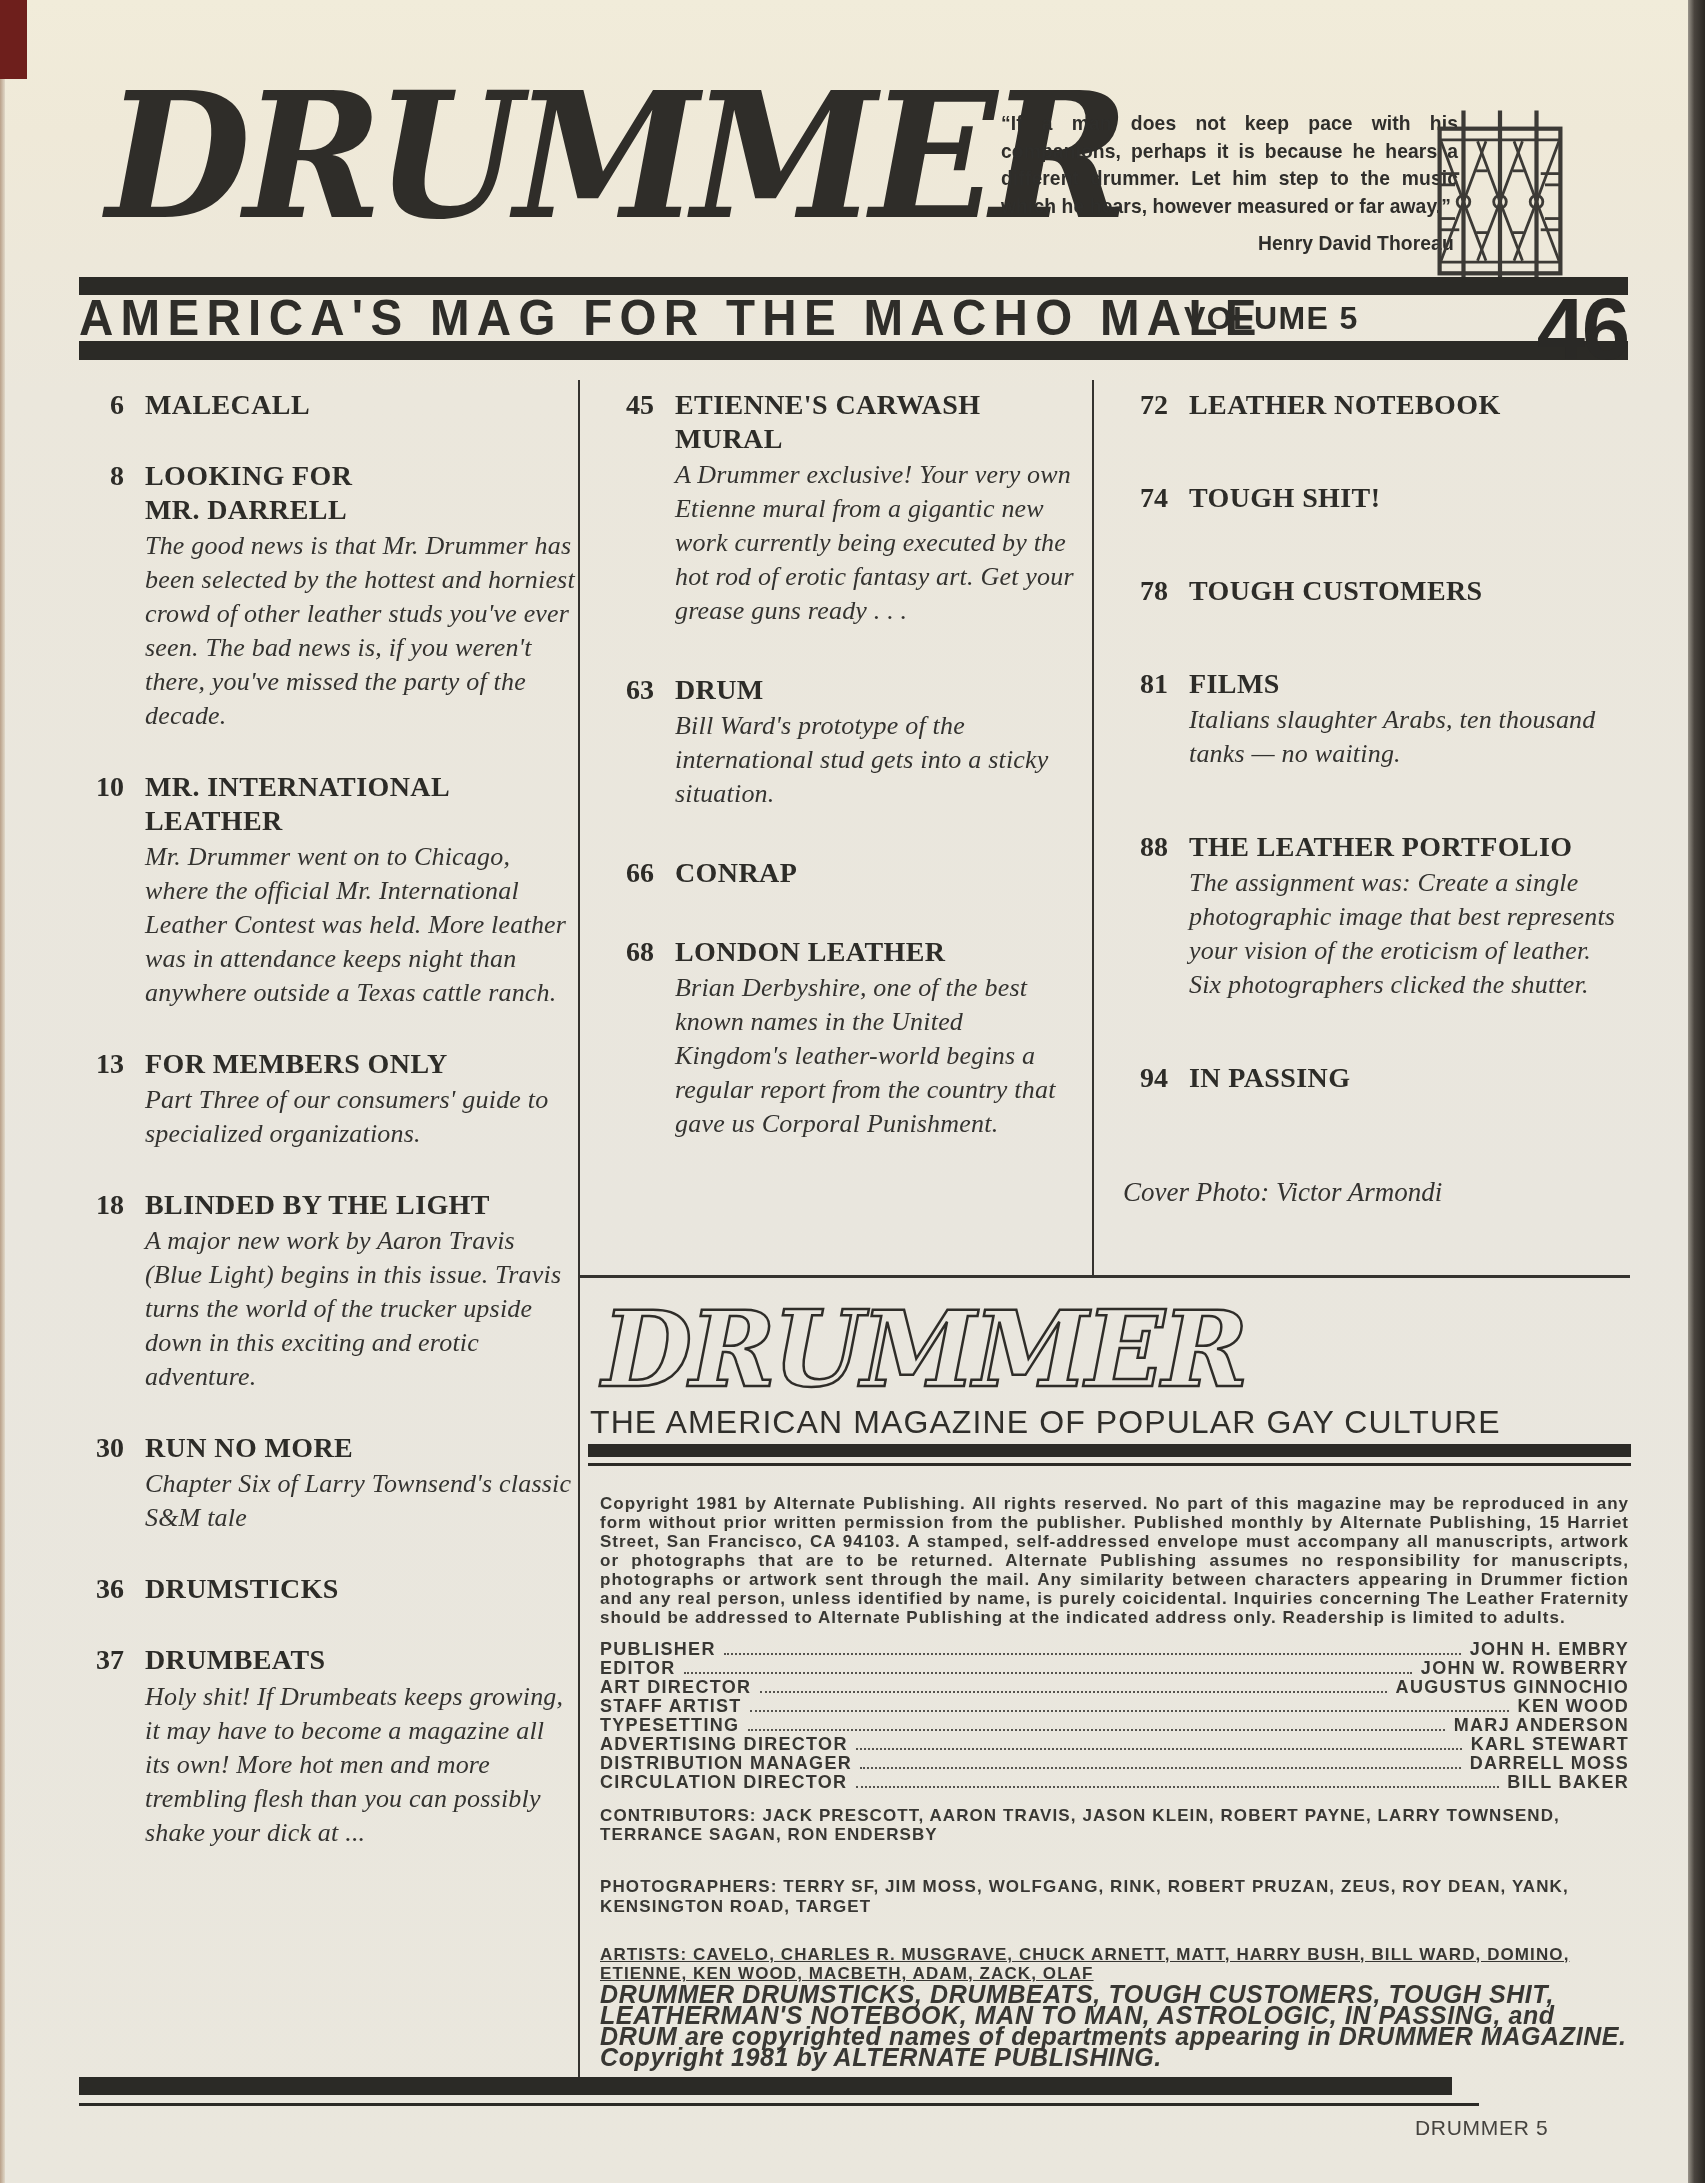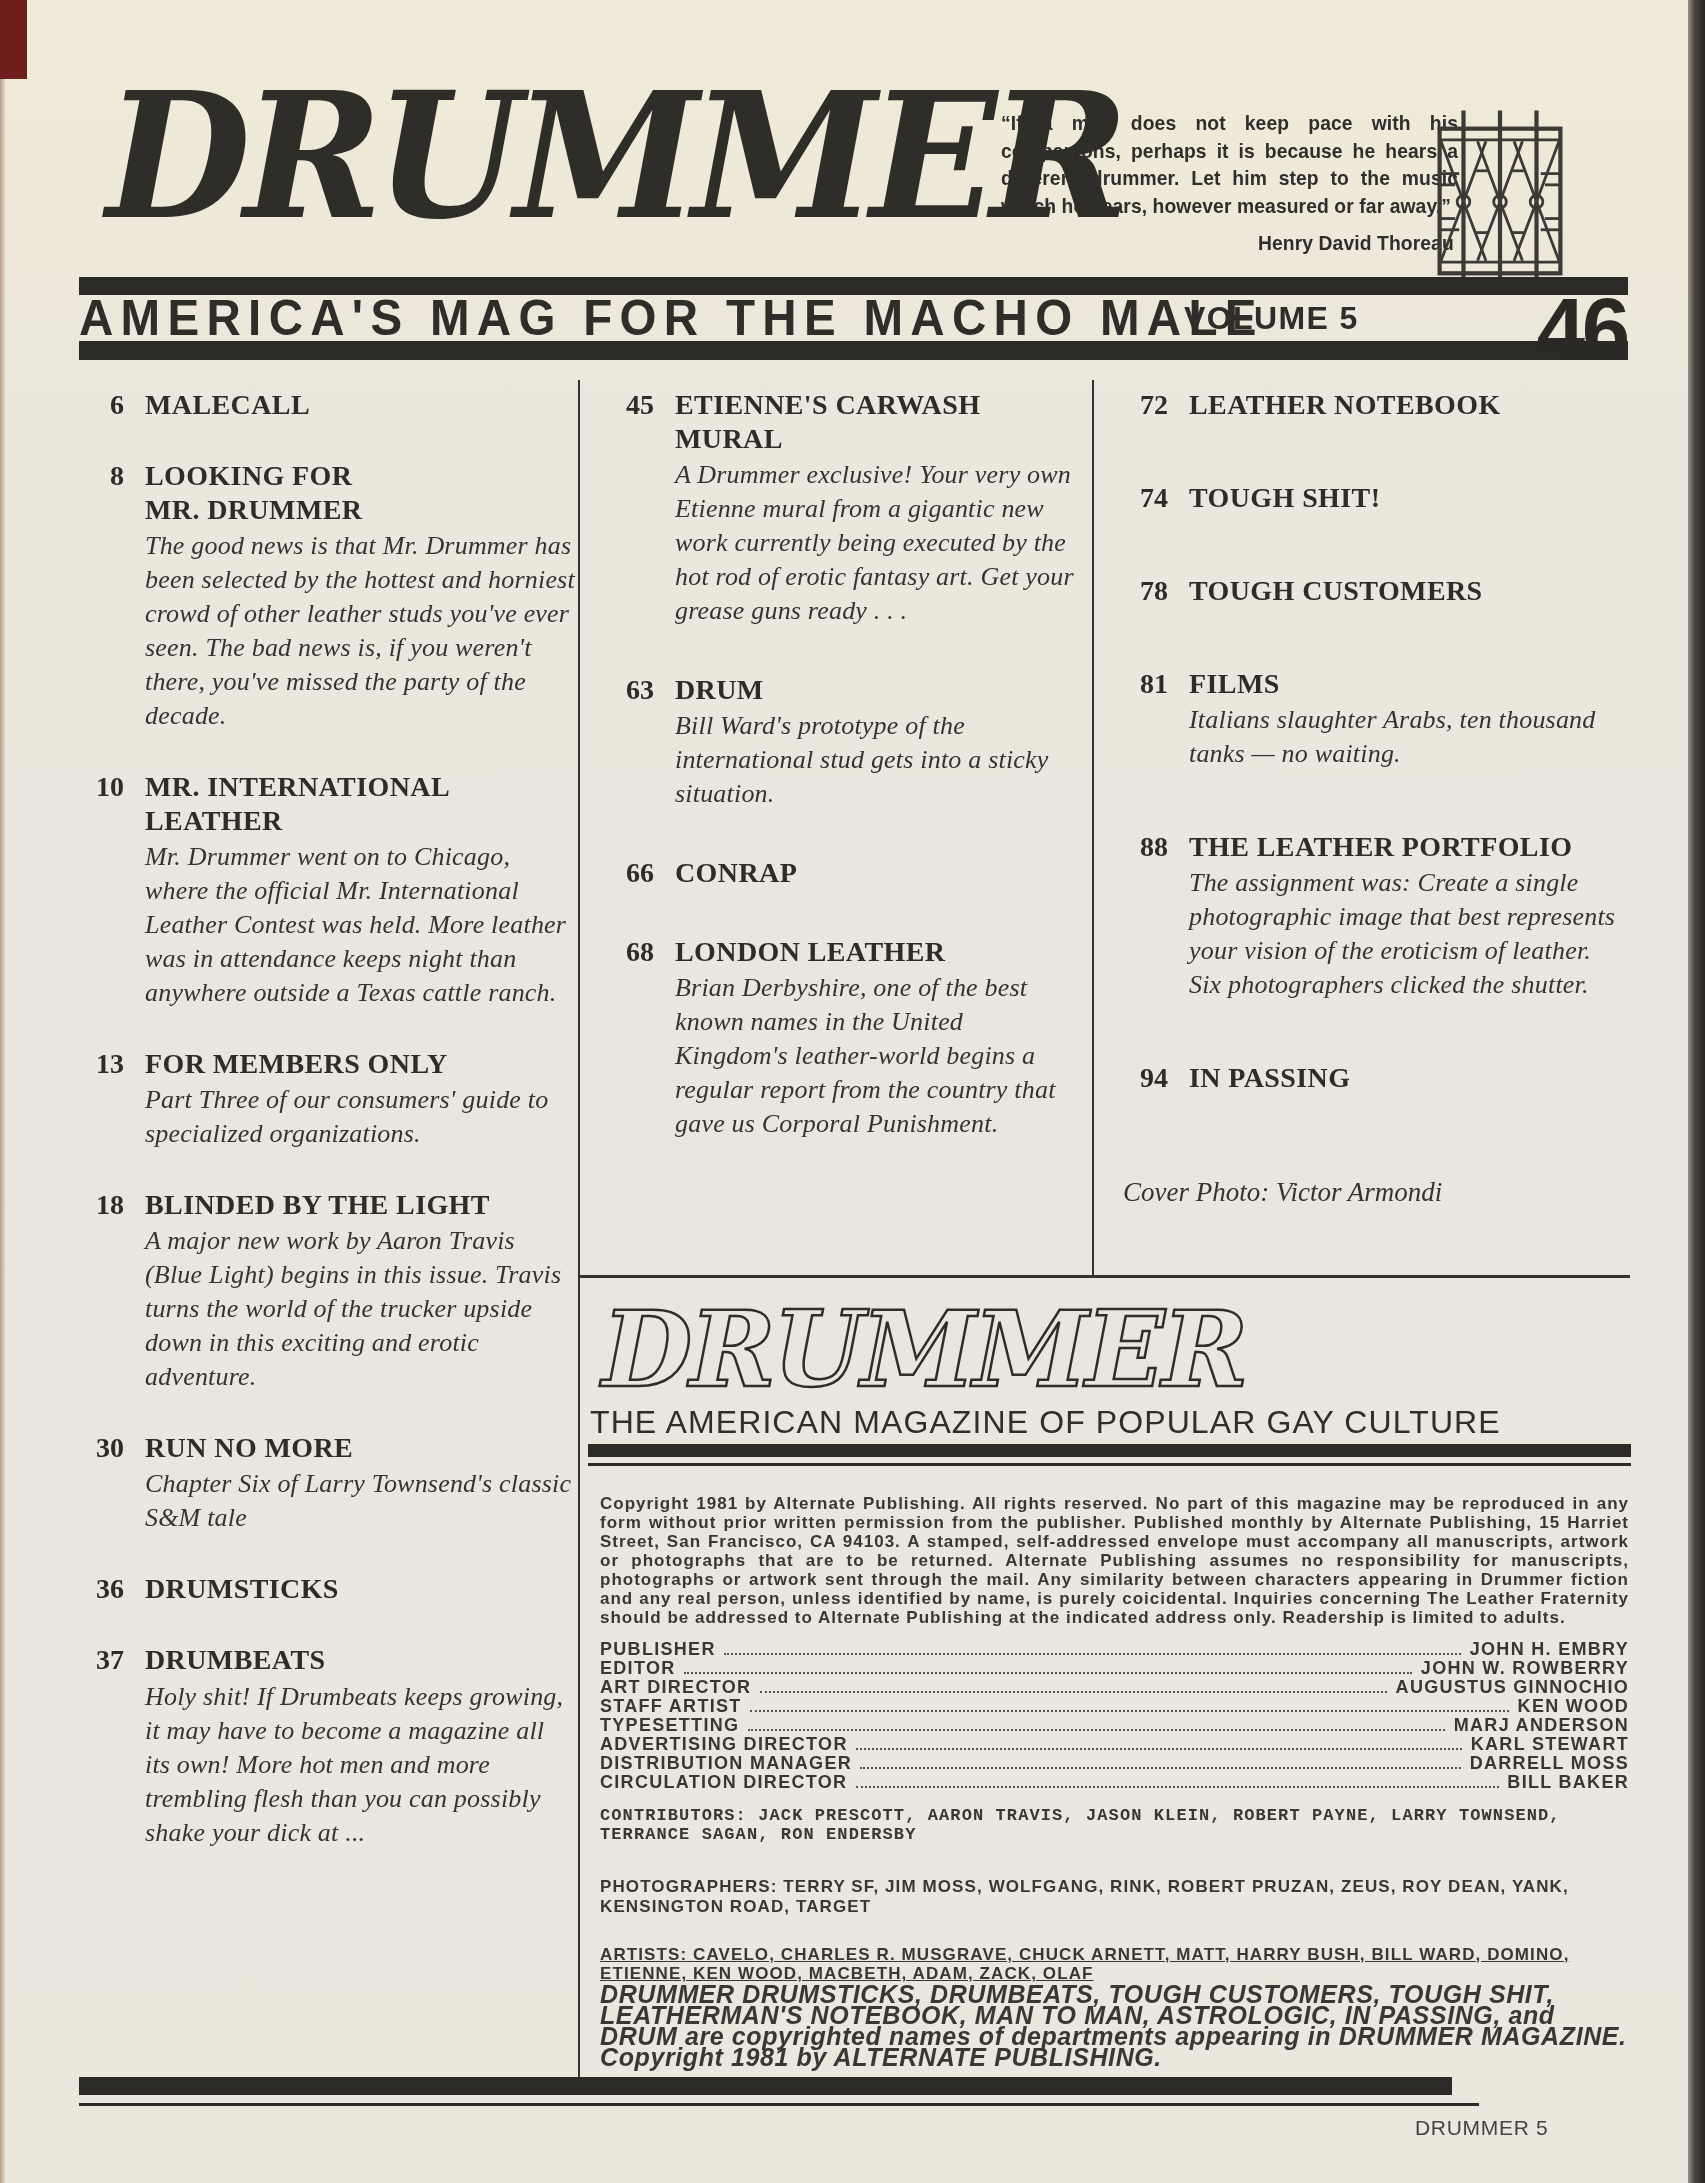--- a/index.html
+++ b/index.html
@@ -66,21 +66,21 @@
   .legal-text{font-size:17px;line-height:19px;font-weight:bold;letter-spacing:1px;
     text-align:justify;color:#383733;}
   .legal-text::first-line{}
   .staff-list{margin-top:12.7px;}
   .staff-row{display:flex;align-items:flex-end;font-size:18px;font-weight:bold;
     letter-spacing:1.3px;line-height:19px;color:#383733;}
   .staff-role{white-space:nowrap;}
   .staff-leader{flex:1;border-bottom:2.8px dotted #55534e;margin:0 8.4px 3.5px 8.4px;height:0.7px;}
   .staff-name{white-space:nowrap;}
   .credit-para{font-size:17px;line-height:19.7px;font-weight:bold;letter-spacing:1.1px;color:#383733;}
-  .credit-contributors{margin-top:14px;font-family:Liberation Mono, monospace;}
+  .credit-contributors{margin-top:14px;}
   .credit-photographers{margin-top:32px;}
   .credit-artists{margin-top:28px;text-decoration:underline;}
   .credit-departments{font-style:italic;font-size:25px;line-height:21px;
     letter-spacing:0.6px;}
 
   
   .bottom-thick-rule{position:absolute;left:79px;top:2077px;width:1373px;height:18.3px;background:#2b2a26;}
   .bottom-thin-rule{position:absolute;left:79px;top:2103px;width:1400px;height:2.8px;background:#2b2a26;}
   .footer-label{position:absolute;left:1368px;top:2116px;font-size:21px;font-weight:normal;
     letter-spacing:0.7px;color:#45433f;margin-left:47px;}
@@ -143,21 +143,21 @@
     <div class="toc-entry">
       <div class="toc-num">6</div>
       <div class="toc-body">
           <div class="toc-title">MALECALL</div>
         </div>
     </div>
     <div class="toc-entry">
       <div class="toc-num">8</div>
       <div class="toc-body">
         <div class="toc-title">LOOKING FOR
-MR. DRUMMER</div>
+MR. DARRELL</div>
         <div class="toc-desc">The good news is that Mr. Drummer has been selected by the hottest and horniest crowd of other leather studs you've ever seen. The bad news is, if you weren't there, you've missed the party of the decade.</div>
       </div>
     </div>
     <div class="toc-entry">
       <div class="toc-num">10</div>
       <div class="toc-body">
         <div class="toc-title">MR. INTERNATIONAL
 LEATHER</div>
         <div class="toc-desc">Mr. Drummer went on to Chicago, where the official Mr. International Leather Contest was held. More leather was in attendance keeps night than anywhere outside a Texas cattle ranch.</div>
       </div>

